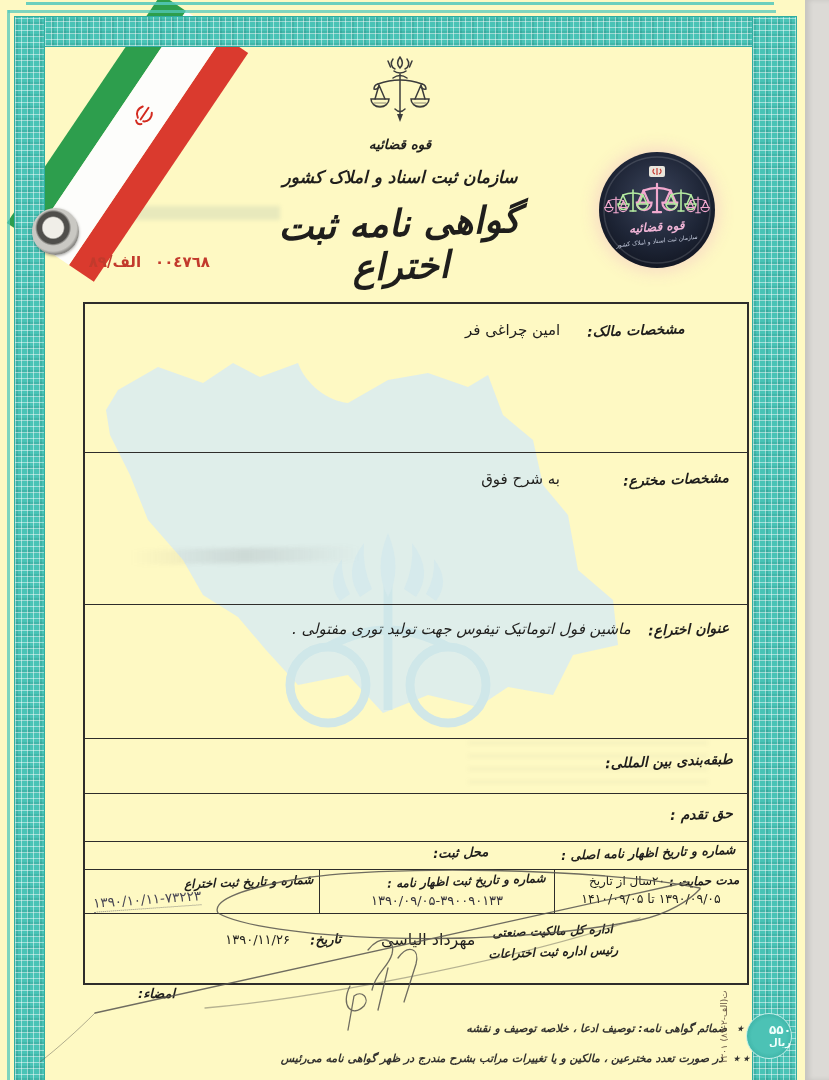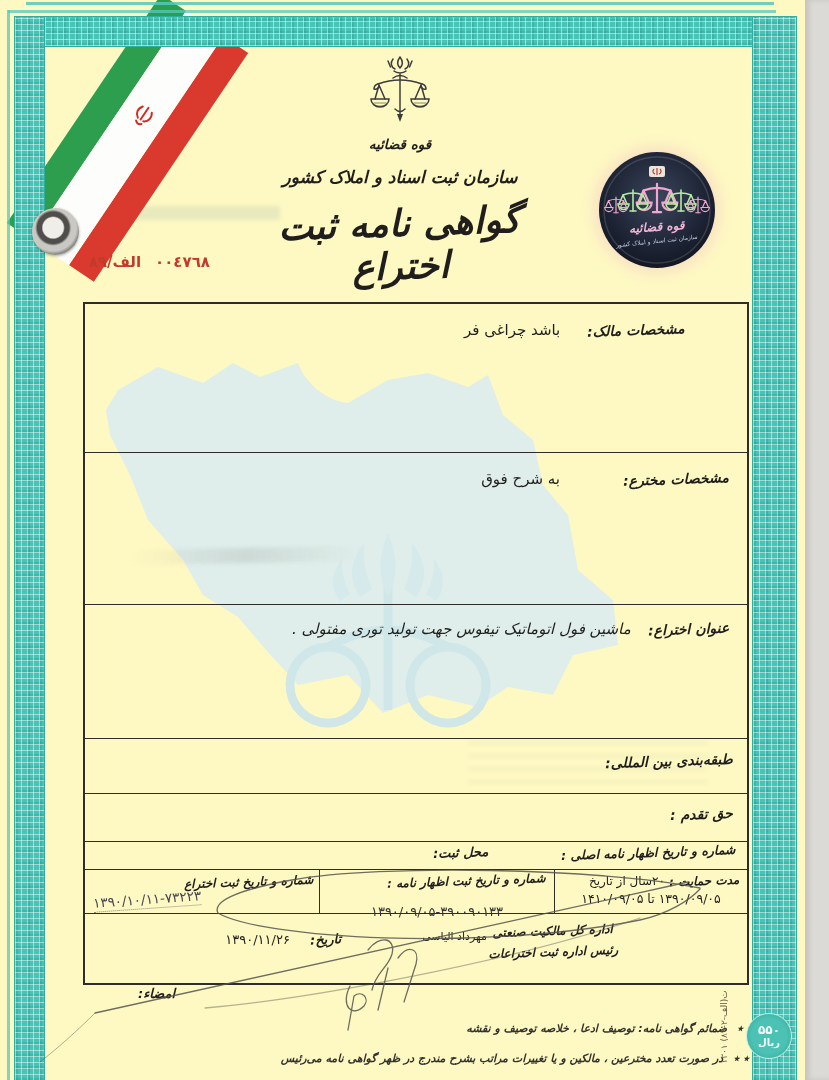--- a/index.html
+++ b/index.html
@@ -70,43 +70,43 @@
   .r4-l{padding:12px 14px 0 0;}
   .r5-l{padding:10px 14px 0 0;}
   .r6 .lab6a{position:absolute;right:12px;top:3px;font-size:12.5px;}
   .r6 .lab6b{position:absolute;left:348px;top:3px;font-size:13px;}
   .c{box-sizing:border-box;padding:4px 8px;font-size:12px;position:relative;}
   .c1{width:192px;}
   .c2{width:236px;border-left:1.6px solid #2e2d2b;border-right:1.6px solid #2e2d2b;}
   .c3{flex:1;}
   .c .clab{font-weight:bold;font-style:italic;font-size:12px;display:inline-block;transform:rotate(-2deg);}
   .cdates{display:flex;gap:4px;direction:rtl;justify-content:center;font-size:12.5px;margin-top:3px;}
-  .c2 .cval{display:block;text-align:center;font-size:13px;letter-spacing:.5px;margin-top:16px;color:#34323c;}
+  .c2 .cval{display:block;text-align:center;font-size:13px;letter-spacing:.5px;margin-top:5px;color:#34323c;}
   .c3 .clab{position:absolute;right:6px;top:5px;}
   .c3 .cval{position:absolute;left:8px;top:21px;font-size:13.5px;color:#474553;
             transform:rotate(-4deg);border-bottom:1px dotted #8a8880;padding-bottom:1px;}
   .r8-office{position:absolute;right:128px;top:7px;width:132px;text-align:center;
              font-size:12px;font-weight:bold;font-style:italic;line-height:1.75;transform:rotate(-2deg);}
-  .r8-name{position:absolute;left:296px;top:16px;width:106px;text-align:right;font-size:11px;}
+  .r8-name{position:absolute;left:296px;top:16px;width:106px;text-align:left;font-size:16px;}
   .r8-date{position:absolute;left:128px;top:18px;width:128px;direction:rtl;display:flex;gap:20px;}
   .r8-date .dlab{font-weight:bold;font-style:italic;font-size:13px;transform:rotate(-3deg);}
   .r8-date .dval{font-size:13px;}
   .r8-sig{position:absolute;left:53px;top:32px;font-weight:bold;font-style:italic;font-size:13px;margin-top:40px;}
   
   .fn{position:absolute;direction:rtl;display:flex;gap:10px;z-index:2;
       font-size:11px;font-weight:bold;font-style:italic;color:#33322f;}
   .fn1{right:86px;top:1022px;}
   .fn2{right:80px;top:1052px;}
   .fn .star{font-size:11px;letter-spacing:2px;}
   .side-code{left:668px;top:1022px;width:112px;text-align:center;transform:rotate(-90deg);
              font-size:9px;color:#6e5c49;z-index:2;}
   .stamp{left:746px;top:1013px;width:44px;height:44px;border-radius:50%;z-index:4;
          background:radial-gradient(circle,#4cc2b5 55%,#2da296 100%);
          border:1.5px solid #c4efe9;color:#f2fffc;display:flex;flex-direction:column;
-         align-items:center;justify-content:center;line-height:1.1;font-weight:bold;}
+         align-items:flex-end;justify-content:center;line-height:1.1;font-weight:bold;}
   .stamp .v{font-size:12px;}.stamp .u{font-size:10px;}
   .sigsvg{left:0;top:0;z-index:4;pointer-events:none;}
 </style>
 </head>
 <body>
 
 <div class="page">
 
   <svg class="abs wmark" width="560" height="460" viewBox="0 0 560 460">
     <path fill="#dbecee" opacity="0.9" d="M40,45 L80,22 L125,38 L155,18 L182,32 L220,18
@@ -219,21 +219,21 @@
     </g>
     <text x="60" y="81" text-anchor="middle" font-size="12" font-weight="bold" font-style="italic" fill="#f0b4d6" transform="rotate(-4 60 81)">قوه قضائیه</text>
     <text x="60" y="93" text-anchor="middle" font-size="6" fill="#c4cbdd" transform="rotate(-6 60 93)">سازمان ثبت اسناد و املاک کشور</text>
   </svg>
 
   <div class="abs tbl">
 
     <div class="row r1">
       <div class="r1-l1">
         <span class="lab">مشخصات مالک:</span>
-        <span class="val">باشد چراغی فر</span>
+        <span class="val">امین چراغی فر</span>
       </div>
     </div>
 
     <div class="row r2">
       <div class="r2-l">
         <span class="lab">مشخصات مخترع:</span>
         <span class="val">به شرح فوق</span>
       </div>
     </div>
 

